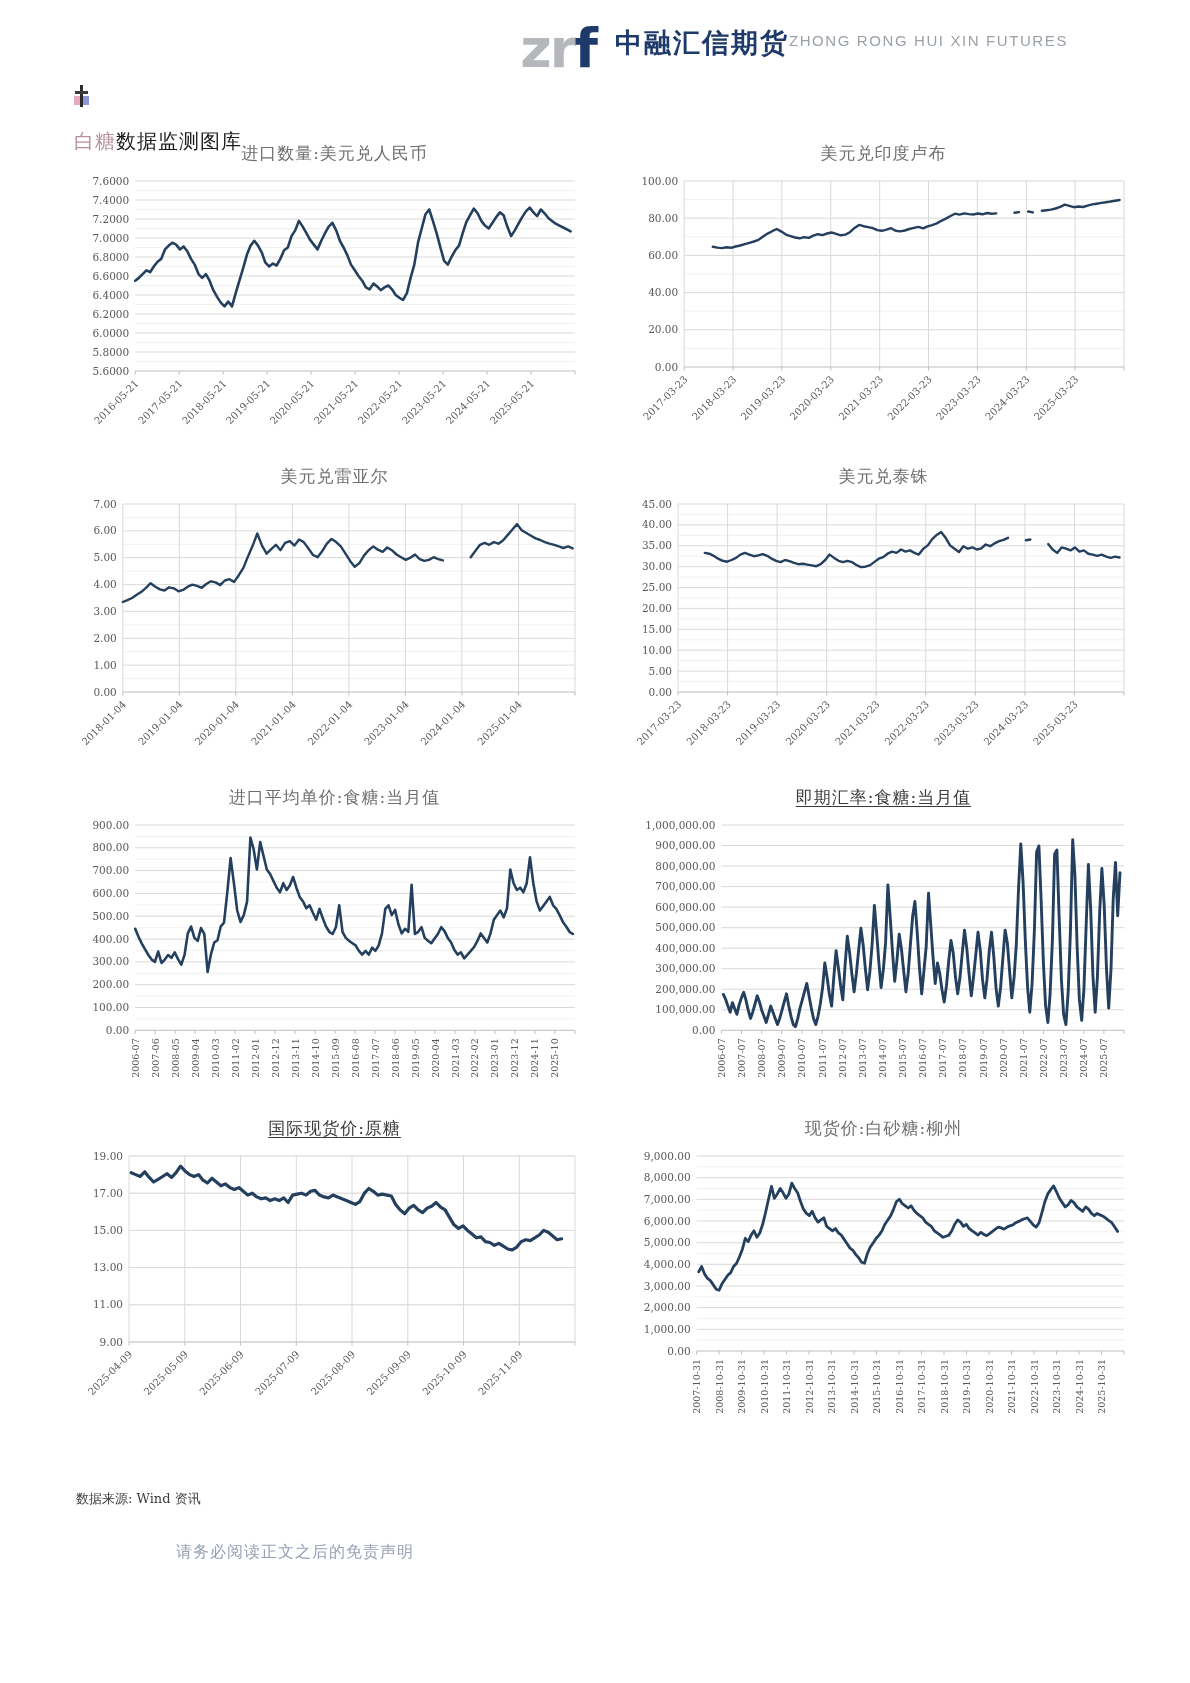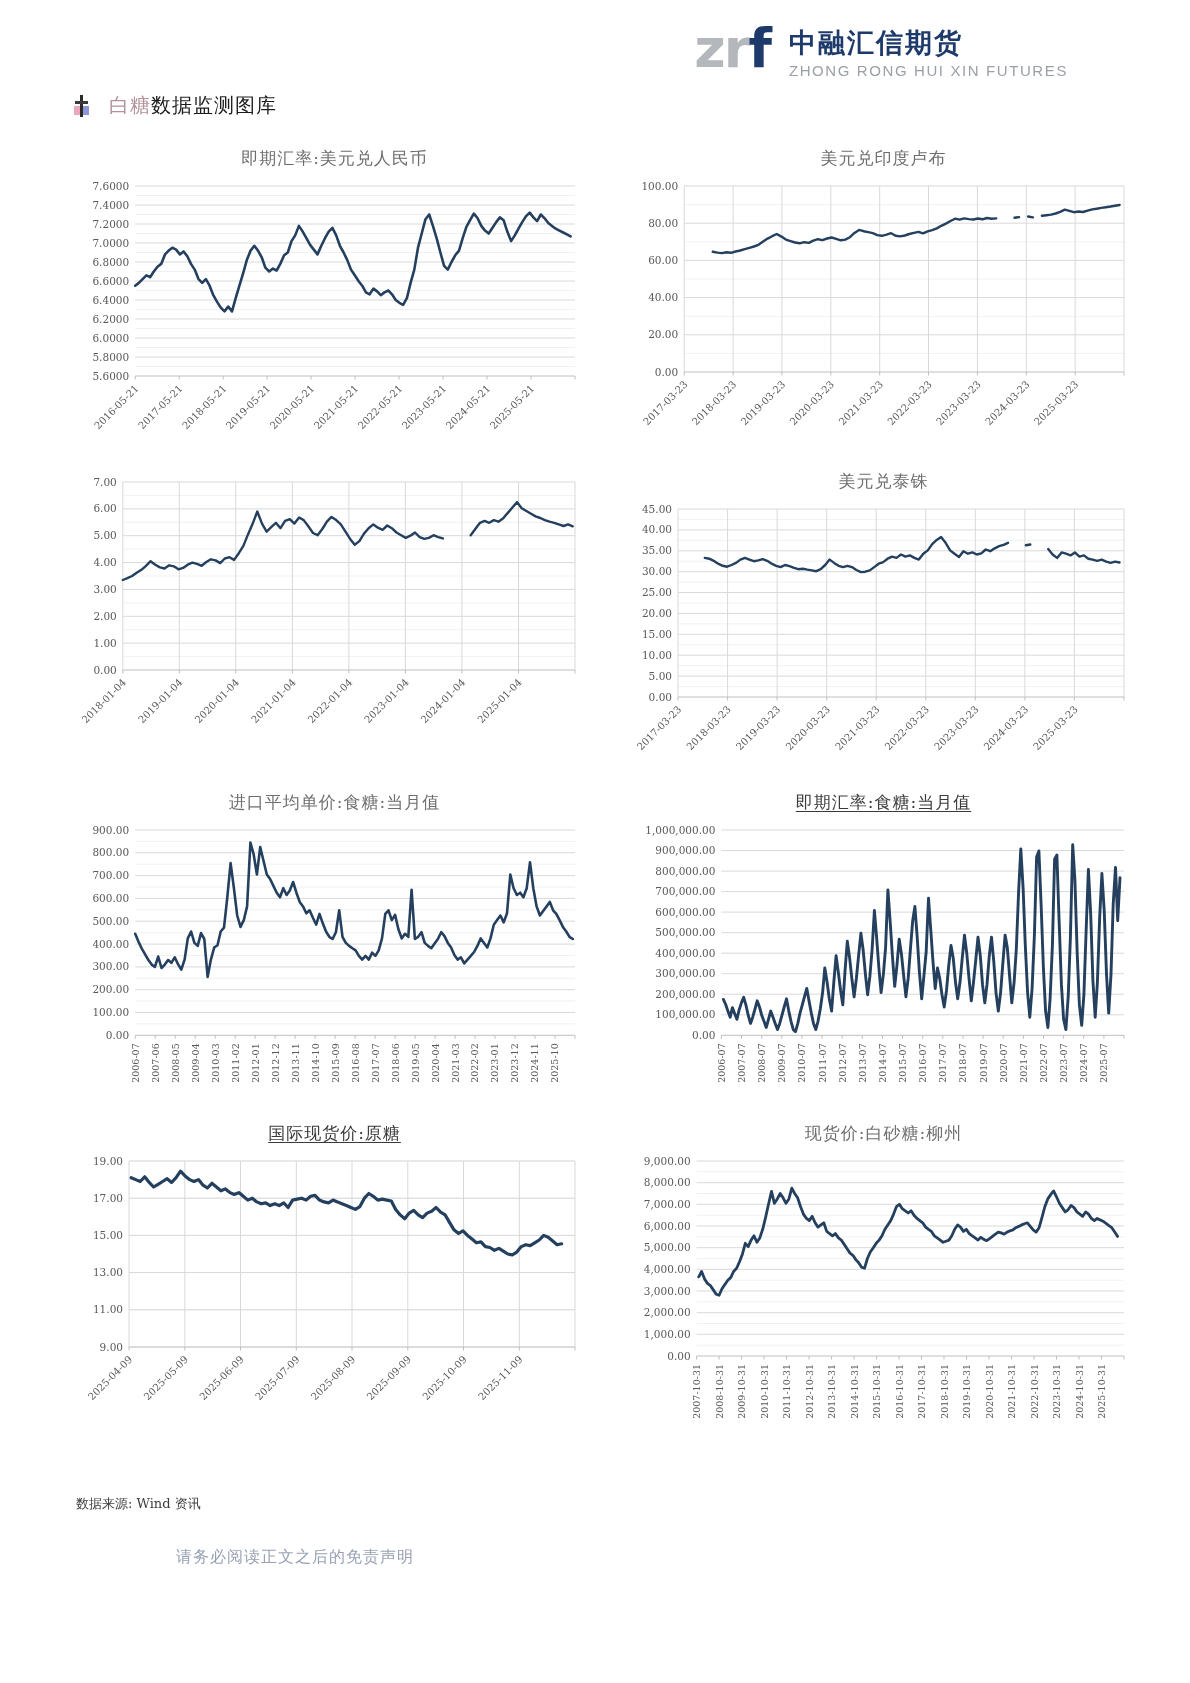--- a/index.html
+++ b/index.html
@@ -6,25 +6,25 @@
   body{
     width:1190px;height:1683px;background:#ffffff;position:relative;
     font-family:"DejaVu Serif", serif;overflow:hidden;
   }
   
   .header{display:flex;justify-content:flex-end;padding:24px 122px 0 0;}
   .logo{display:flex;align-items:flex-start;gap:19px;}
   .logo-zrf{font-family:"DejaVu Sans", sans-serif;font-weight:bold;font-size:54px;line-height:.92;letter-spacing:-2px;}
   .logo-zr{color:#b4b7bc;}
   .logo-f{color:#1d3a6b;}
-  .logo-names{display:flex;flex-direction:column;justify-content:center;margin-top:4px;}
+  .logo-names{display:flex;flex-direction:row;justify-content:center;margin-top:4px;}
   .logo-cn{font-family:"DejaVu Sans", sans-serif;font-weight:bold;font-size:27px;color:#1d3a6b;letter-spacing:2px;line-height:1.1;}
   .logo-en{font-family:Liberation Sans, sans-serif;font-size:15px;color:#9aa0a8;letter-spacing:1.6px;margin-top:4px;}
   
-  .doc-title-row{display:flex;align-items:center;gap:20px;padding:10px 0 0 74px;height:34px;}
+  .doc-title-row{display:flex;gap:20px;padding:10px 0 0 74px;height:34px;flex-direction:column;}
   .title-icon{position:relative;width:15px;height:24px;flex:0 0 auto;}
   .ti-pink{position:absolute;left:0;top:12px;width:8px;height:9px;background:#e9a9bb;}
   .ti-blue{position:absolute;left:8px;top:12px;width:7px;height:9px;background:#8e96d8;}
   .ti-bar{position:absolute;left:6px;top:1px;width:3px;height:22px;background:#2b2b2b;}
   .ti-cross{position:absolute;left:1px;top:7px;width:13px;height:3px;background:#3a3a3a;}
   .doc-title{font-size:20px;color:#1c1c1c;letter-spacing:1px;}
   .doc-title .hl{color:#b5929b;}
   
   .grid{display:grid;grid-template-columns:505px 505px;column-gap:44px;row-gap:24px;padding:24px 0 0 82px;}
   .chart-cell{width:505px;}
@@ -53,21 +53,21 @@
     <span class="ti-pink"></span>
     <span class="ti-blue"></span>
     <span class="ti-bar"></span>
     <span class="ti-cross"></span>
   </span>
   <span class="doc-title"><span class="hl">白糖</span><span>数据监测图库</span></span>
 </div>
 
 <div class="grid">
   <div class="chart-cell">
-    <div class="chart-title">即期汇率:美元兑人民币</div>
+    <div class="chart-title">进口数量:美元兑人民币</div>
     <div class="chart-canvas"><svg width="505" height="268" viewBox="0 0 505 268" font-family="DejaVu Serif, serif">
           <line x1="53.2" x2="493" y1="192.5" y2="192.5" stroke="#f1f1f1" stroke-width="1"></line>
           <line x1="53.2" x2="493" y1="173.5" y2="173.5" stroke="#f1f1f1" stroke-width="1"></line>
           <line x1="53.2" x2="493" y1="154.5" y2="154.5" stroke="#f1f1f1" stroke-width="1"></line>
           <line x1="53.2" x2="493" y1="135.5" y2="135.5" stroke="#f1f1f1" stroke-width="1"></line>
           <line x1="53.2" x2="493" y1="116.5" y2="116.5" stroke="#f1f1f1" stroke-width="1"></line>
           <line x1="53.2" x2="493" y1="97.5" y2="97.5" stroke="#f1f1f1" stroke-width="1"></line>
           <line x1="53.2" x2="493" y1="78.5" y2="78.5" stroke="#f1f1f1" stroke-width="1"></line>
           <line x1="53.2" x2="493" y1="59.5" y2="59.5" stroke="#f1f1f1" stroke-width="1"></line>
           <line x1="53.2" x2="493" y1="40.5" y2="40.5" stroke="#f1f1f1" stroke-width="1"></line>
@@ -164,20 +164,21 @@
           <text x="203.8" y="211" transform="rotate(-45 203.8 211)" text-anchor="end" font-size="10" fill="#595959">2020-03-23</text>
           <text x="252.7" y="211" transform="rotate(-45 252.7 211)" text-anchor="end" font-size="10" fill="#595959">2021-03-23</text>
           <text x="301.5" y="211" transform="rotate(-45 301.5 211)" text-anchor="end" font-size="10" fill="#595959">2022-03-23</text>
           <text x="350.4" y="211" transform="rotate(-45 350.4 211)" text-anchor="end" font-size="10" fill="#595959">2023-03-23</text>
           <text x="399.3" y="211" transform="rotate(-45 399.3 211)" text-anchor="end" font-size="10" fill="#595959">2024-03-23</text>
           <text x="448.1" y="211" transform="rotate(-45 448.1 211)" text-anchor="end" font-size="10" fill="#595959">2025-03-23</text>
           <path d="M81.8 77.8L86.4 78.6L90.9 79.1L95.5 78.2L100.1 78.8L104.6 77.5L109.2 76.5L113.8 75.2L118.4 73.8L122.9 72.5L127.5 70.8L132.1 67.6L136.6 64.6L141.2 62.2L145.8 60.0L150.4 62.6L154.9 65.6L159.5 67.1L164.1 68.5L168.6 69.3L173.2 68.2L177.8 68.9L182.3 66.7L186.9 65.2L191.5 66.1L196.1 64.5L200.6 63.5L205.2 64.8L209.8 66.3L214.3 65.6L218.9 63.2L223.5 58.9L228.1 55.9L232.6 57.2L237.2 58.1L241.8 59.2L246.3 61.1L250.9 61.8L255.5 60.7L260.1 59.2L264.6 61.7L269.2 62.4L273.8 61.5L278.3 60.0L282.9 58.9L287.5 57.9L292.1 59.4L296.6 57.4L301.2 56.1L305.8 54.4L310.3 51.8L314.9 49.6L319.5 47.0L324.0 44.7L328.6 45.7L333.2 44.4L337.8 45.1L342.3 45.5L346.9 44.5L351.5 45.3L356.0 44.0L360.6 44.7L365.2 44.4M374.3 43.6M383.5 43.8L388.0 43.1M397.2 42.5L401.8 43.4M410.9 41.8L415.5 41.2L420.0 40.6L424.6 39.5L429.2 37.9L433.8 35.6L438.3 36.9L442.9 38.2L447.5 37.5L452.0 38.0L456.6 36.6L461.2 35.4L465.7 34.7L470.3 33.9L474.9 33.2L479.5 32.5L484.0 31.7L488.6 31.0" fill="none" stroke="#24405e" stroke-width="2.4" stroke-linejoin="round" stroke-linecap="round"></path>
         </svg></div>
   </div>
   <div class="chart-cell">
+    <div class="chart-title">美元兑雷亚尔</div>
     <div class="chart-canvas"><svg width="505" height="266" viewBox="0 0 505 266" font-family="DejaVu Serif, serif">
           <line x1="40.8" x2="493" y1="186.6" y2="186.6" stroke="#f1f1f1" stroke-width="1"></line>
           <line x1="40.8" x2="493" y1="159.7" y2="159.7" stroke="#f1f1f1" stroke-width="1"></line>
           <line x1="40.8" x2="493" y1="132.9" y2="132.9" stroke="#f1f1f1" stroke-width="1"></line>
           <line x1="40.8" x2="493" y1="106.0" y2="106.0" stroke="#f1f1f1" stroke-width="1"></line>
           <line x1="40.8" x2="493" y1="79.1" y2="79.1" stroke="#f1f1f1" stroke-width="1"></line>
           <line x1="40.8" x2="493" y1="52.3" y2="52.3" stroke="#f1f1f1" stroke-width="1"></line>
           <line x1="40.8" x2="493" y1="25.4" y2="25.4" stroke="#f1f1f1" stroke-width="1"></line>
           <text x="34.8" y="203.5" text-anchor="end" font-size="10.5" fill="#595959">0.00</text>
           <line x1="40.8" x2="493" y1="173.1" y2="173.1" stroke="#d9d9d9" stroke-width="1"></line>

